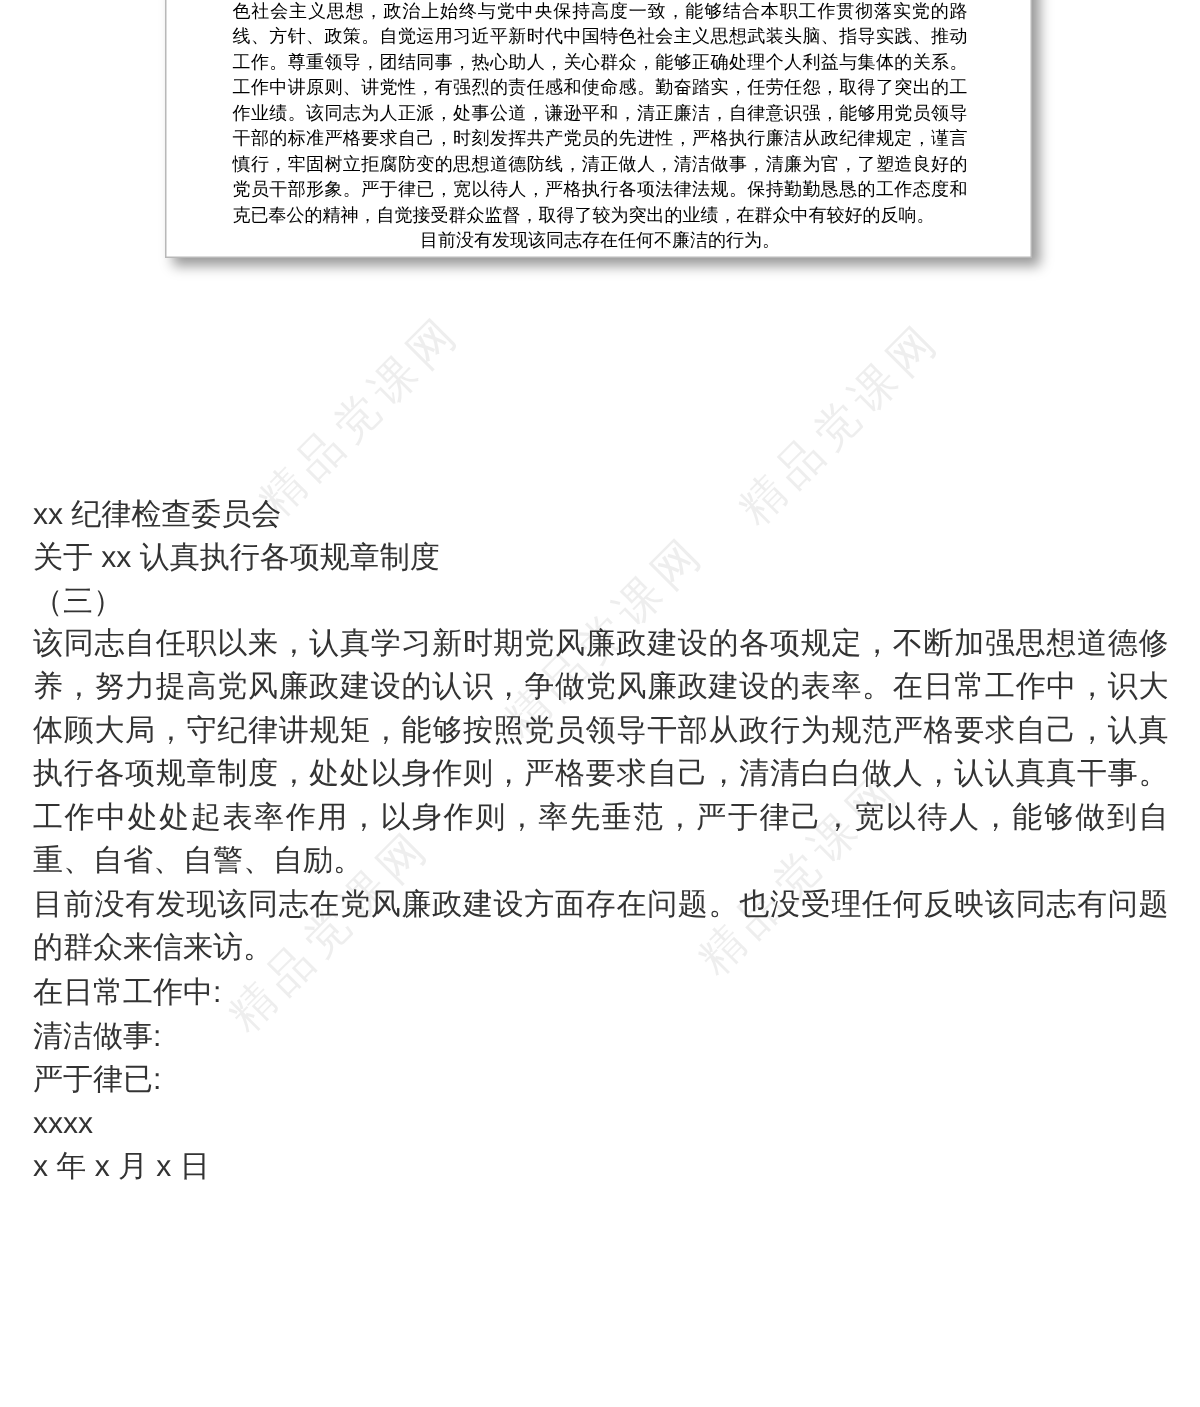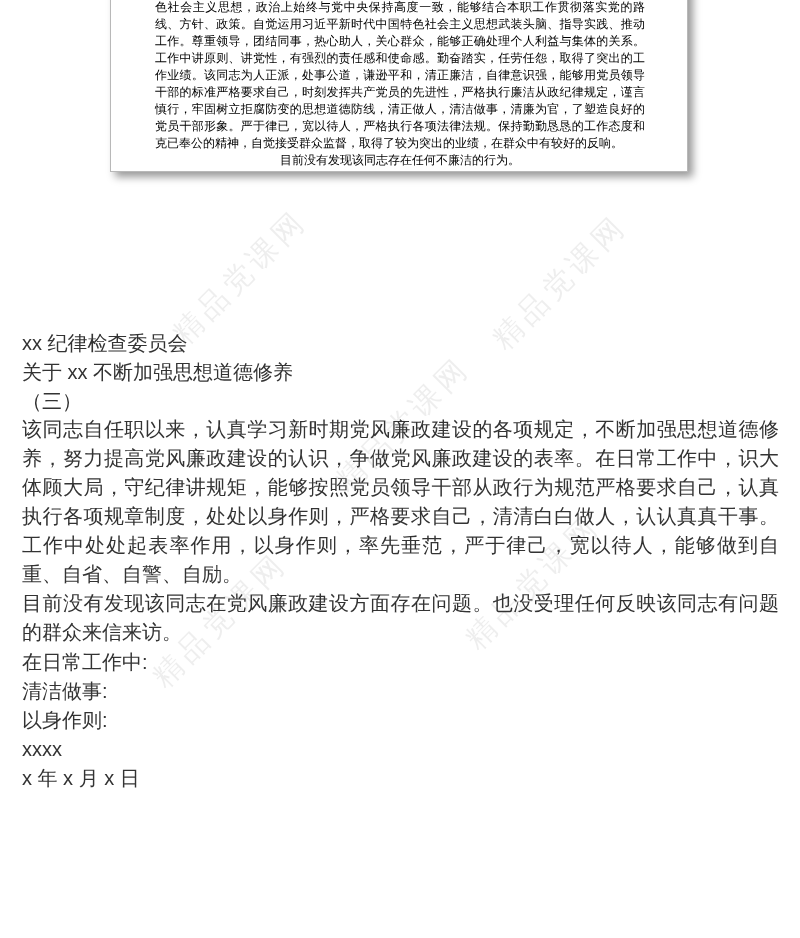--- a/index.html
+++ b/index.html
@@ -102,24 +102,24 @@
 
   <div class="preview-box">
     <div class="preview-text">
       <p>色社会主义思想，政治上始终与党中央保持高度一致，能够结合本职工作贯彻落实党的路线、方针、政策。自觉运用习近平新时代中国特色社会主义思想武装头脑、指导实践、推动工作。尊重领导，团结同事，热心助人，关心群众，能够正确处理个人利益与集体的关系。工作中讲原则、讲党性，有强烈的责任感和使命感。勤奋踏实，任劳任怨，取得了突出的工作业绩。该同志为人正派，处事公道，谦逊平和，清正廉洁，自律意识强，能够用党员领导干部的标准严格要求自己，时刻发挥共产党员的先进性，严格执行廉洁从政纪律规定，谨言慎行，牢固树立拒腐防变的思想道德防线，清正做人，清洁做事，清廉为官，了塑造良好的党员干部形象。严于律已，宽以待人，严格执行各项法律法规。保持勤勤恳恳的工作态度和克已奉公的精神，自觉接受群众监督，取得了较为突出的业绩，在群众中有较好的反响。</p>
       <p class="no-justify">目前没有发现该同志存在任何不廉洁的行为。</p>
     </div>
   </div>
 
   <div class="doc-body">
     <p>xx 纪律检查委员会</p>
-    <p>关于 xx 不断加强思想道德修养</p>
+    <p>关于 xx 认真执行各项规章制度</p>
     <p>（三）</p>
     <p class="justify">该同志自任职以来，认真学习新时期党风廉政建设的各项规定，不断加强思想道德修养，努力提高党风廉政建设的认识，争做党风廉政建设的表率。在日常工作中，识大体顾大局，守纪律讲规矩，能够按照党员领导干部从政行为规范严格要求自己，认真执行各项规章制度，处处以身作则，严格要求自己，清清白白做人，认认真真干事。工作中处处起表率作用，以身作则，率先垂范，严于律己，宽以待人，能够做到自重、自省、自警、自励。</p>
     <p class="justify">目前没有发现该同志在党风廉政建设方面存在问题。也没受理任何反映该同志有问题的群众来信来访。</p>
     <p>在日常工作中:</p>
     <p>清洁做事:</p>
-    <p>以身作则:</p>
+    <p>严于律已:</p>
     <p>xxxx</p>
     <p>x 年 x 月 x 日</p>
   </div>
 
 </div>
 
 </body></html>

